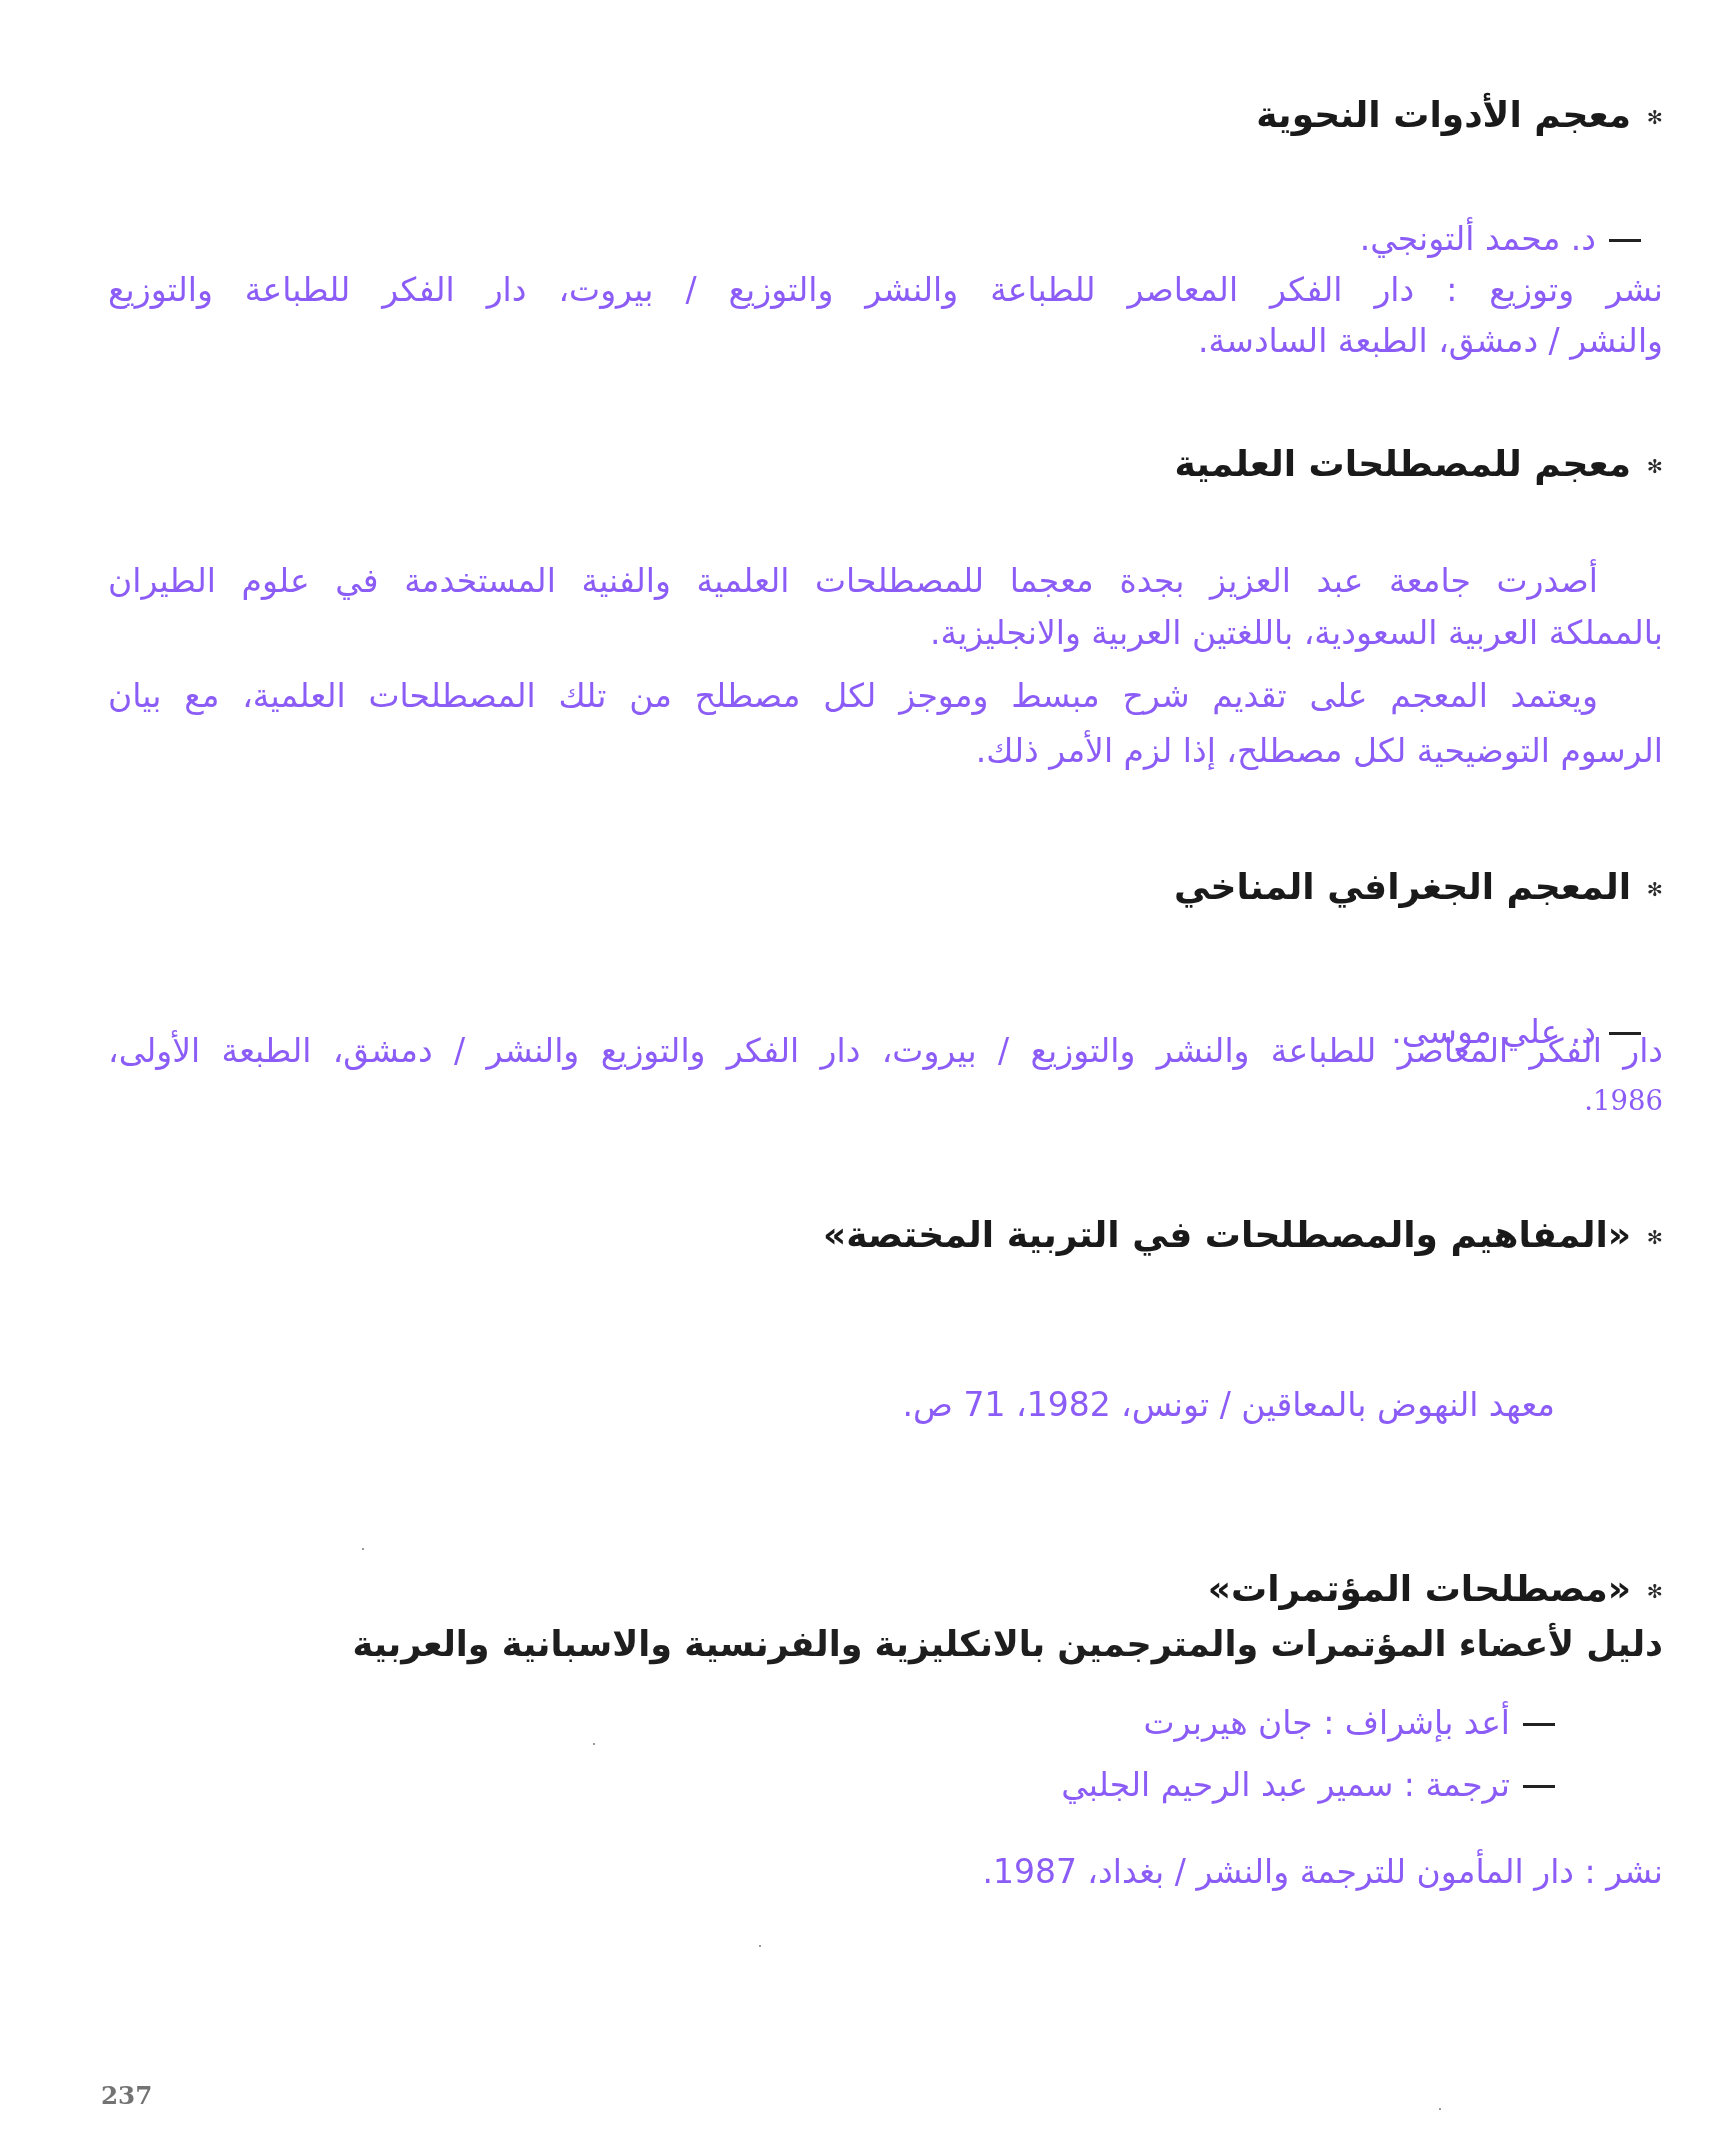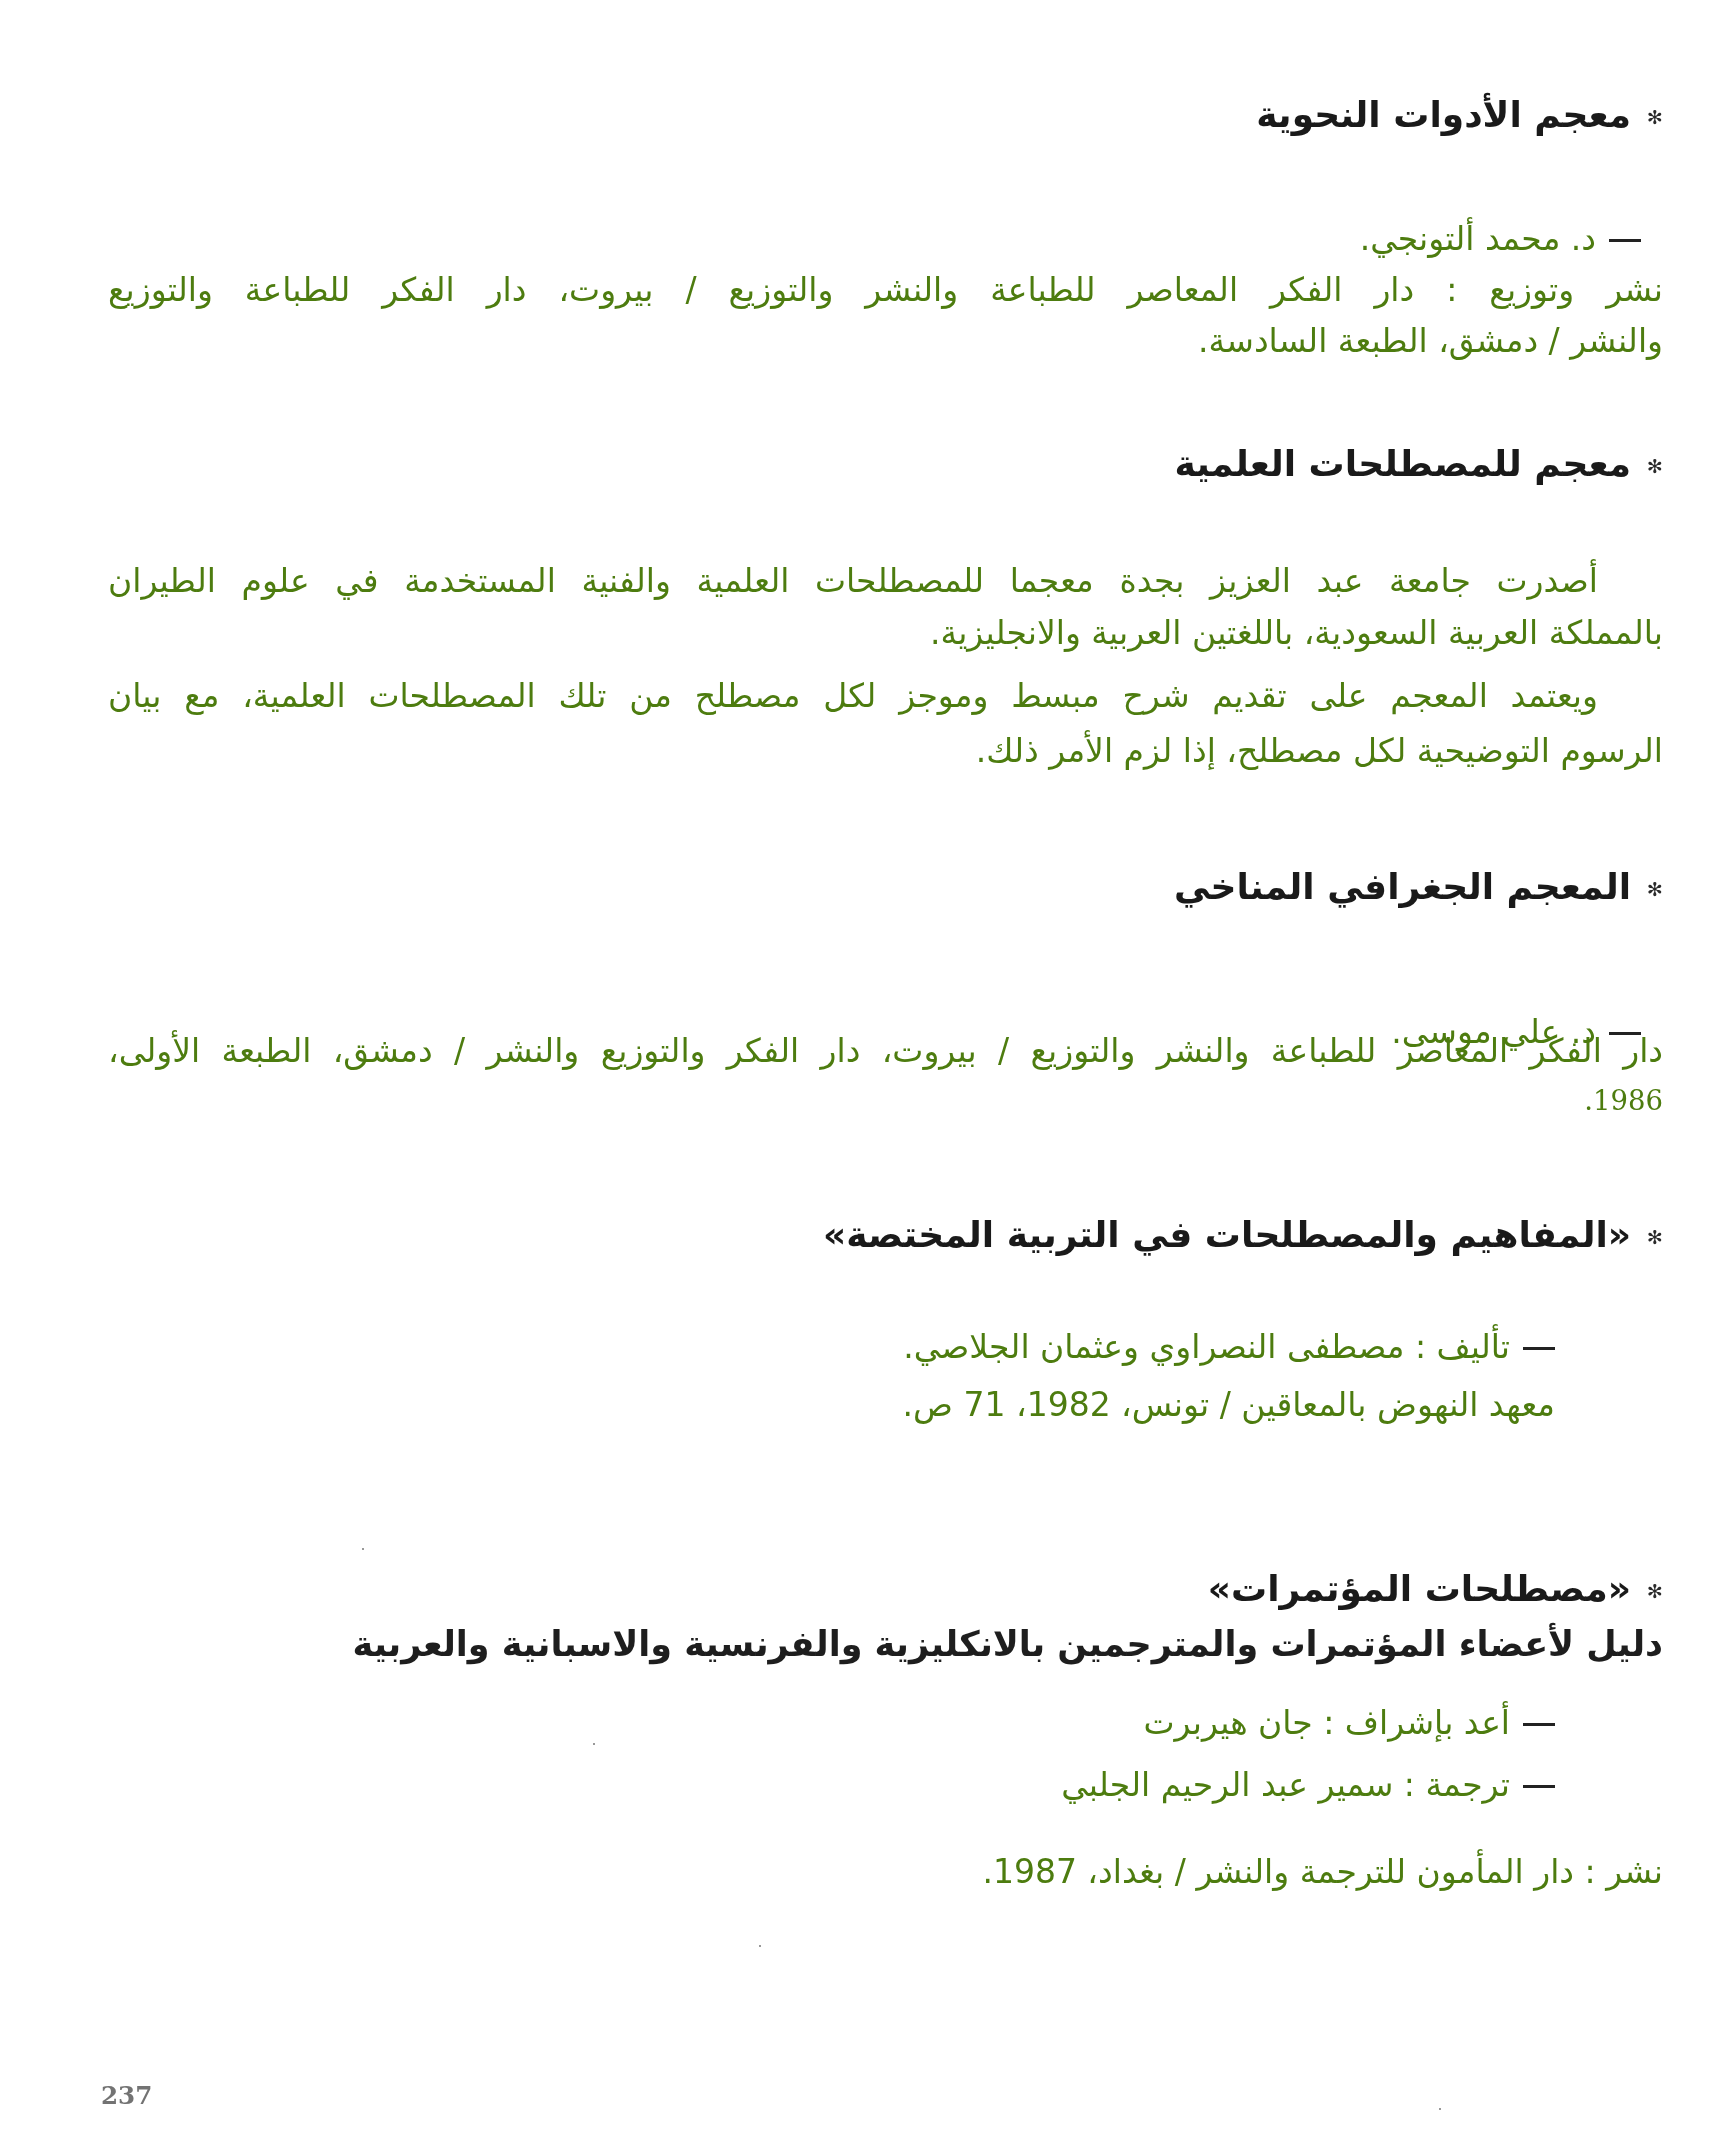--- a/index.html
+++ b/index.html
@@ -39,21 +39,21 @@
     display: inline-block;
     font-size: 19px;
     vertical-align: middle;
     margin-left: 16px;
     color: #2a2a2a;
     font-weight: normal;
   }
   .line {
     font-size: 33px;
     line-height: 45px;
-    color: #4d7c0f;
+    color: #8b5cf6;
   }
   .just {
     left: 0;
     text-align: justify;
     text-align-last: justify;
     white-space: normal;
   }
   .dash {
     display: inline-block;
     width: 32px;
@@ -112,23 +112,20 @@
   </div>
   <div class="abs line" style="top:972px; right:22px;">
     <span class="dash"></span><span>د. علي موسى.</span>
   </div>
   <div class="abs line just" style="top:991px;">دار الفكر المعاصر للطباعة والنشر والتوزيع / بيروت، دار الفكر والتوزيع والنشر / دمشق، الطبعة الأولى،</div>
   <div class="abs line" style="top:1041px; font-family:'DejaVu Serif','Liberation Serif',serif; font-size:27.5px;">1986.</div>
 
   <div class="abs heading" style="top:1172px;">
     <span class="star">✻</span><span>«المفاهيم والمصطلحات في التربية المختصة»</span>
   </div>
-  <div class="abs line" style="top:1287px; right:108px;">
-    <span class="dash"></span><span>تأليف : مصطفى النصراوي وعثمان الجلاصي.</span>
-  </div>
   <div class="abs line" style="top:1345px; right:108px;">معهد النهوض بالمعاقين / تونس، 1982، 71 ص.</div>
 
   <div class="abs heading" style="top:1526px;">
     <span class="star">✻</span><span>«مصطلحات المؤتمرات»</span>
   </div>
   <div class="abs bold-line" style="top:1584px;">دليل لأعضاء المؤتمرات والمترجمين بالانكليزية والفرنسية والاسبانية والعربية</div>
   <div class="abs line" style="top:1663px; right:108px;">
     <span class="dash"></span><span>أعد بإشراف : جان هيربرت</span>
   </div>
   <div class="abs line" style="top:1725px; right:108px;">

